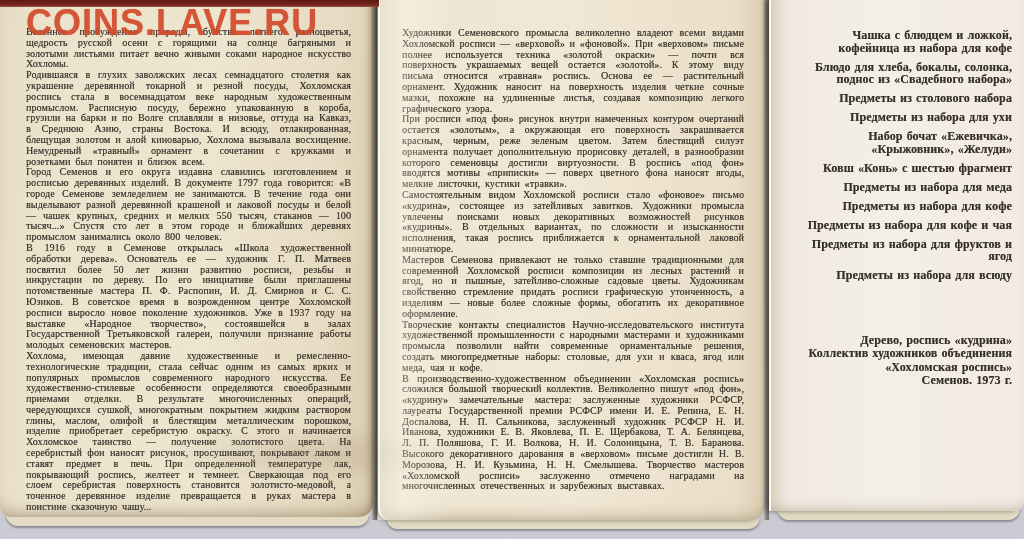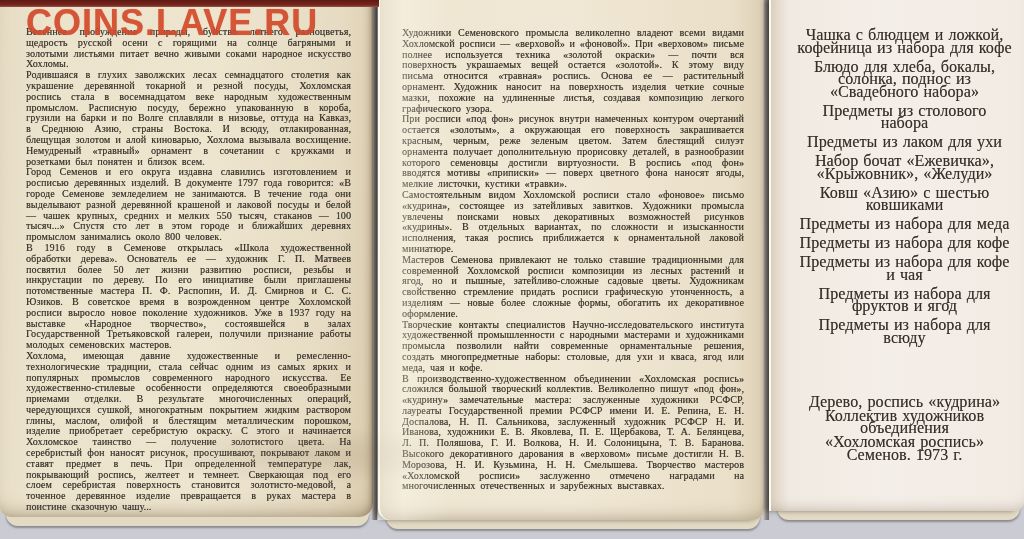--- a/index.html
+++ b/index.html
@@ -57,22 +57,22 @@
     color:#38322a;text-align:justify;
     font-size:10px;line-height:10.8px;
     letter-spacing:.1px;word-spacing:2.2px;
     text-shadow:.3px 0 0 rgba(56,50,42,.55);
   }
   .textcol p{margin:0;}
   .col-left{padding:27px 22px 0 26px;}
   .col-mid{padding:28px 20px 0 22px;}
   .col-right{
     padding:29px 12px 0 26px;color:#352f28;
-    font-weight:normal;font-size:16px;line-height:12.5px;
-    text-align:center;word-spacing:1px;letter-spacing:.1px;
+    font-weight:bold;font-size:12px;line-height:12.5px;
+    text-align:right;word-spacing:1px;letter-spacing:.1px;
     text-shadow:.2px 0 0 rgba(53,47,40,.5);
   }
   .col-right p{margin:0 0 6.5px 0;}
   .colophon{margin-top:52px;}
   .colophon p{margin:0 0 1px 0;}
   .crease{position:absolute;top:0;height:520px;width:6px;z-index:4;pointer-events:none;}
   .crease-1{left:371px;background:linear-gradient(90deg,rgba(70,60,45,0) 0%,rgba(70,60,45,.55) 55%,rgba(30,25,20,.6) 100%);}
   .crease-2{left:763px;background:linear-gradient(90deg,rgba(70,60,45,0) 0%,rgba(70,60,45,.5) 55%,rgba(30,25,20,.55) 100%);}
   .wrinkle{position:absolute;pointer-events:none;z-index:3;}
   .wrinkle-a{left:120px;top:0;width:380px;height:517px;
@@ -104,23 +104,23 @@
       <p>Творческие контакты специалистов Научно-исследовательского института художественной промышленности с народными мастерами и художниками промысла позволили найти современные орнаментальные решения, создать многопредметные наборы: столовые, для ухи и кваса, ягод или меда, чая и кофе.</p>
       <p>В производственно-художественном объединении «Хохломская роспись» сложился большой творческий коллектив. Великолепно пишут «под фон», «кудрину» замечательные мастера: заслуженные художники РСФСР, лауреаты Государственной премии РСФСР имени И. Е. Репина, Е. Н. Доспалова, Н. П. Сальникова, заслуженный художник РСФСР Н. И. Иванова, художники Е. В. Яковлева, П. Е. Щербакова, Т. А. Белянцева, Л. П. Поляшова, Г. И. Волкова, Н. И. Солоницына, Т. В. Баранова. Высокого декоративного дарования в «верховом» письме достигли Н. В. Морозова, Н. И. Кузьмина, Н. Н. Смелышева. Творчество мастеров «Хохломской росписи» заслуженно отмечено наградами на многочисленных отечественных и зарубежных выставках.</p>
     </div>
   </div>
 
   <div class="page page-right">
     <div class="textcol col-right">
       <p>Чашка с блюдцем и ложкой, кофейница из набора для кофе</p>
       <p>Блюдо для хлеба, бокалы, солонка, поднос из «Свадебного набора»</p>
       <p>Предметы из столового набора</p>
-      <p>Предметы из лаком для ухи</p>
+      <p>Предметы из набора для ухи</p>
       <p>Набор бочат «Ежевичка», «Крыжовник», «Желуди»</p>
-      <p>Ковш «Азию» с шестью ковшиками</p>
+      <p>Ковш «Конь» с шестью фрагмент</p>
       <p>Предметы из набора для меда</p>
       <p>Предметы из набора для кофе</p>
       <p>Предметы из набора для кофе и чая</p>
       <p>Предметы из набора для фруктов и ягод</p>
       <p>Предметы из набора для всюду</p>
       <div class="colophon">
         <p>Дерево, роспись «кудрина»</p>
         <p>Коллектив художников объединения</p>
         <p>«Хохломская роспись»</p>
         <p>Семенов. 1973 г.</p>

